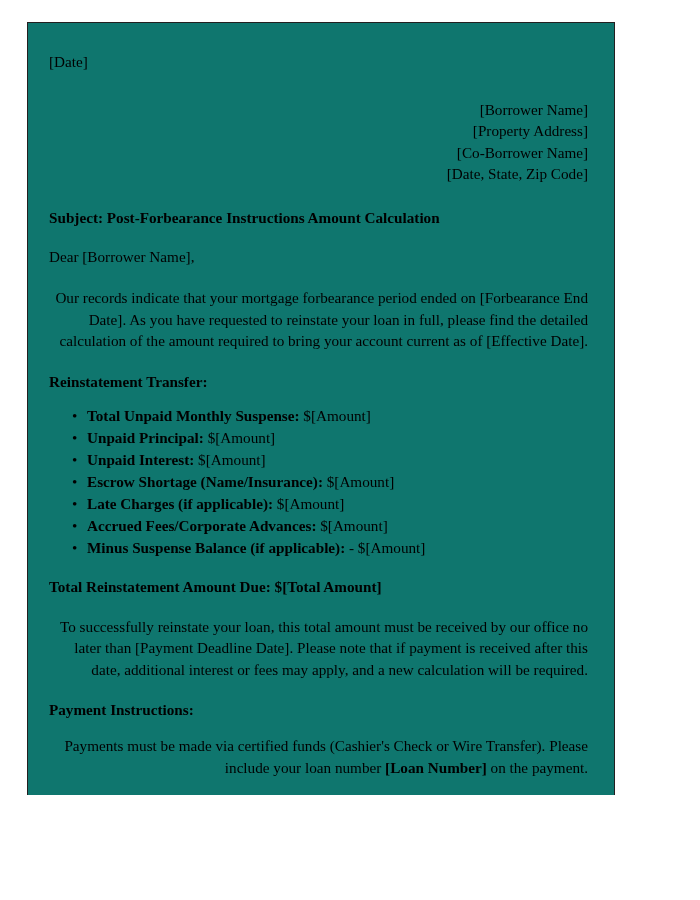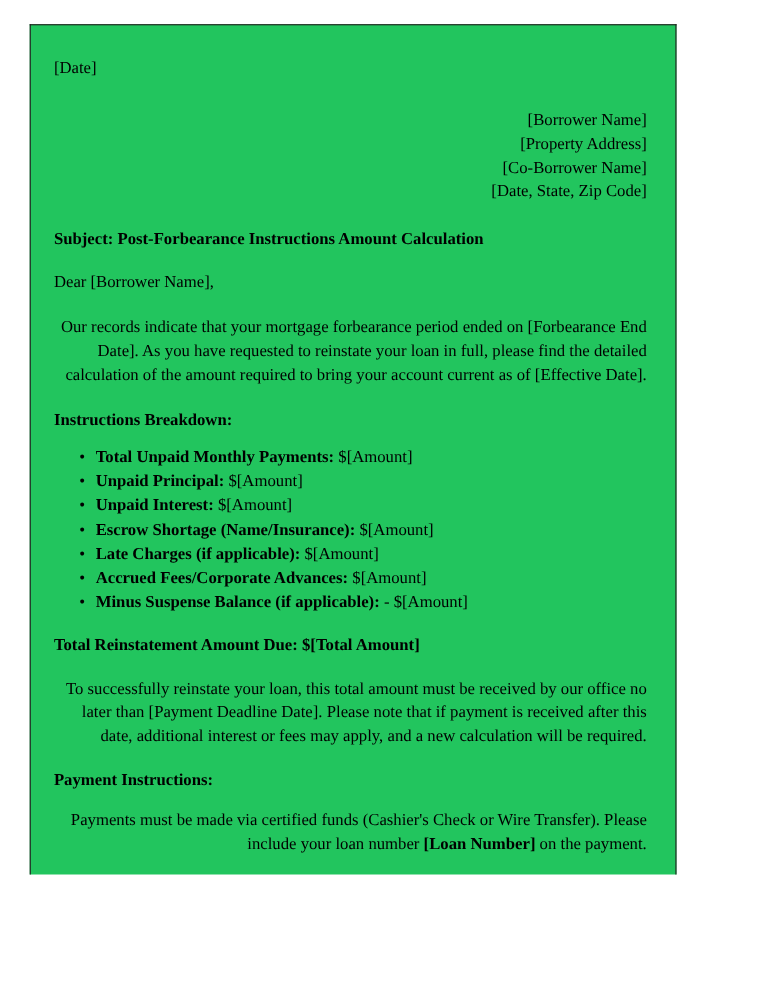--- a/index.html
+++ b/index.html
@@ -20,21 +20,21 @@
     position: absolute;
     left: 27px;
     top: 22px;
     width: 588px;
     height: 773px;
     box-sizing: border-box;
     border-left: 1.5px solid #231f20;
     border-right: 1.5px solid #231f20;
     border-top: 1.5px solid #231f20;
     border-bottom: none;
-    background: #22c55e;
+    background: #0f766e;
     overflow: hidden;
   }
 
   .page-body {
     padding: 28px 26px 0 21px;
     font-size: 15.2px;
     line-height: 1.42;
   }
 
   
@@ -105,25 +105,25 @@
       <p class="addr-line">[Co-Borrower Name]</p>
       <p class="addr-line">[Date, State, Zip Code]</p>
     </div>
 
     <p class="heading">Subject: Post-Forbearance Instructions Amount Calculation</p>
 
     <p class="salutation">Dear [Borrower Name],</p>
 
     <p class="para">Our records indicate that your mortgage forbearance period ended on [Forbearance End Date]. As you have requested to reinstate your loan in full, please find the detailed calculation of the amount required to bring your account current as of [Effective Date].</p>
 
-    <p class="section-head">Instructions Breakdown:</p>
+    <p class="section-head">Reinstatement Transfer:</p>
 
     <ul class="bullets">
       <li>
-        <span class="bullet-dot">•</span><span class="bi-label">Total Unpaid Monthly Payments:</span>&nbsp;<span class="bi-value">$[Amount]</span>
+        <span class="bullet-dot">•</span><span class="bi-label">Total Unpaid Monthly Suspense:</span>&nbsp;<span class="bi-value">$[Amount]</span>
       </li>
       <li>
         <span class="bullet-dot">•</span><span class="bi-label">Unpaid Principal:</span>&nbsp;<span class="bi-value">$[Amount]</span>
       </li>
       <li>
         <span class="bullet-dot">•</span><span class="bi-label">Unpaid Interest:</span>&nbsp;<span class="bi-value">$[Amount]</span>
       </li>
       <li>
         <span class="bullet-dot">•</span><span class="bi-label">Escrow Shortage (Name/Insurance):</span>&nbsp;<span class="bi-value">$[Amount]</span>
       </li>

